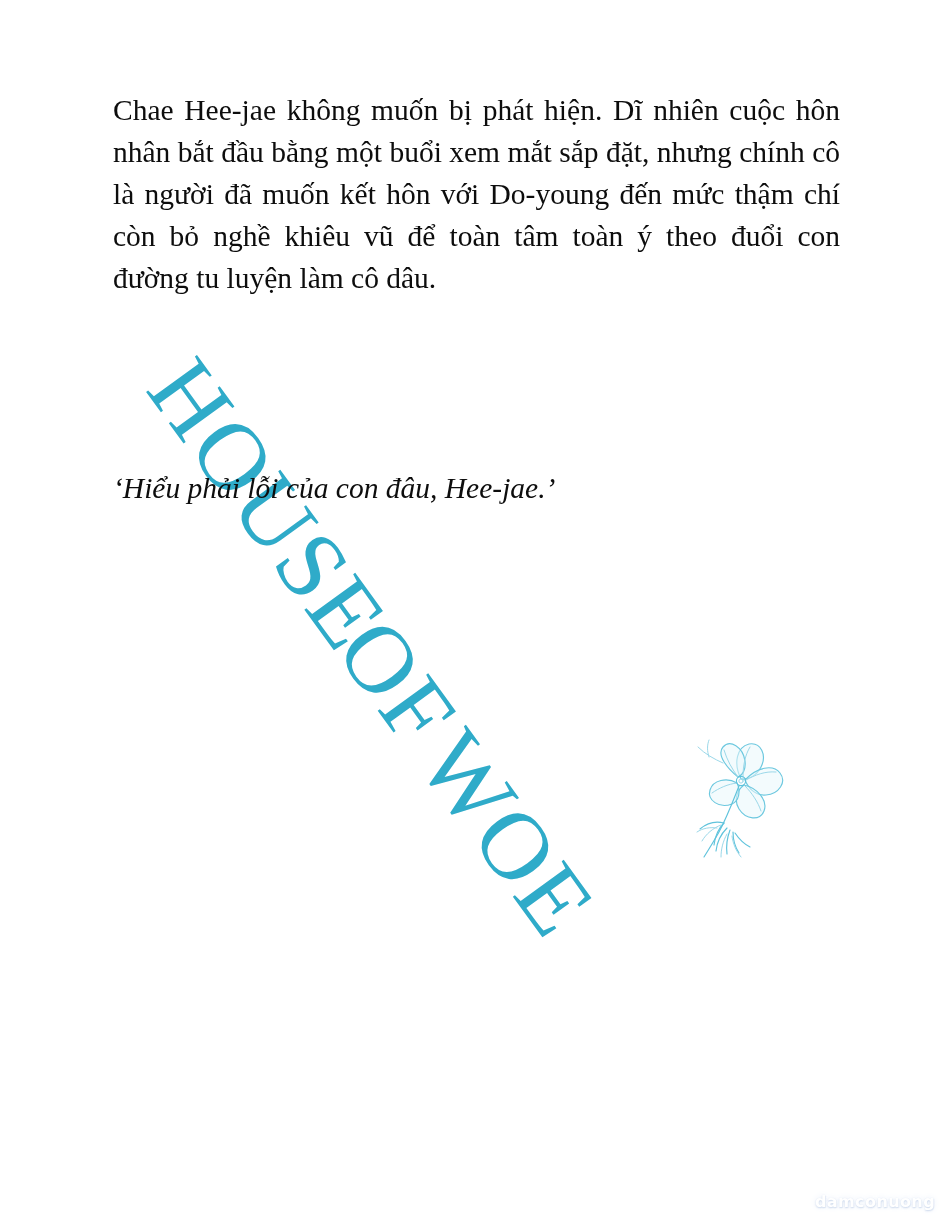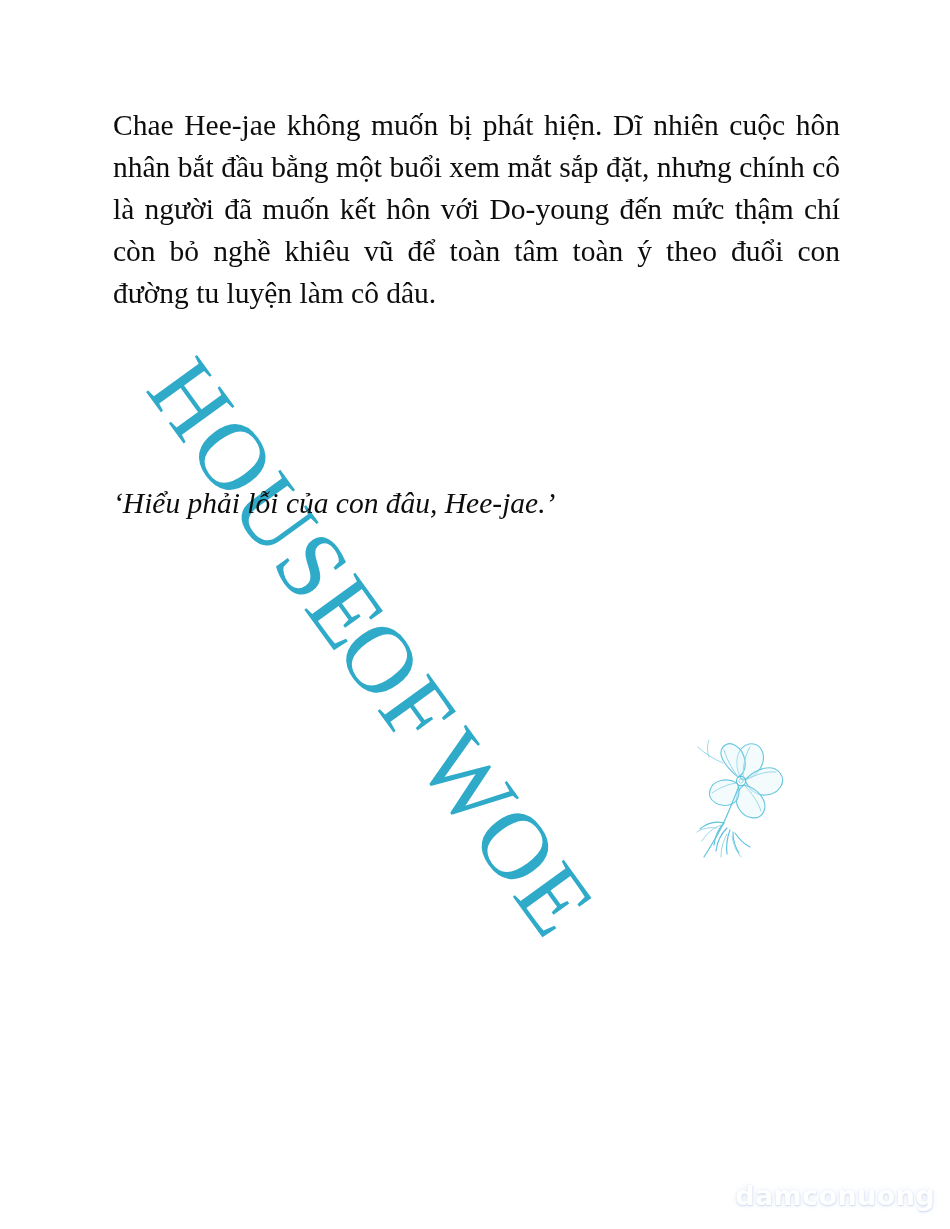--- a/index.html
+++ b/index.html
@@ -66,21 +66,21 @@
     fill-opacity: .55;
     stroke: #6CC8DF;
     stroke-width: 1.15;
     stroke-linejoin: round;
   }
 
   
   .content {
     position: absolute;
     left: 113px;
-    top: 104px;
+    top: 89px;
     width: 727px;
     z-index: 2;
   }
   .para {
     margin: 0;
     color: #0d0d0d;
     font-size: 29.5px;
     line-height: 42px;
     text-align: justify;
     text-justify: inter-word;
@@ -95,21 +95,21 @@
   .gap-3 { height: 84px; }
   .gap-4 { height: 106px; }
 
   
   .wm-site {
     position: absolute;
     right: 15px;
     bottom: 18px;
     z-index: 3;
     font-family: "DejaVu Sans", "Liberation Sans", sans-serif;
-    font-size: 27px;
+    font-size: 16px;
     font-weight: 600;
     letter-spacing: .4px;
     color: #ffffff;
     text-shadow:
        0 0 1px #dbe4f2,
        0 1px 2px #ccd8ec,
        0 0 7px #e8eef8,
        1px 1px 0 #eef3fa;
     opacity: .95;
     user-select: none;

